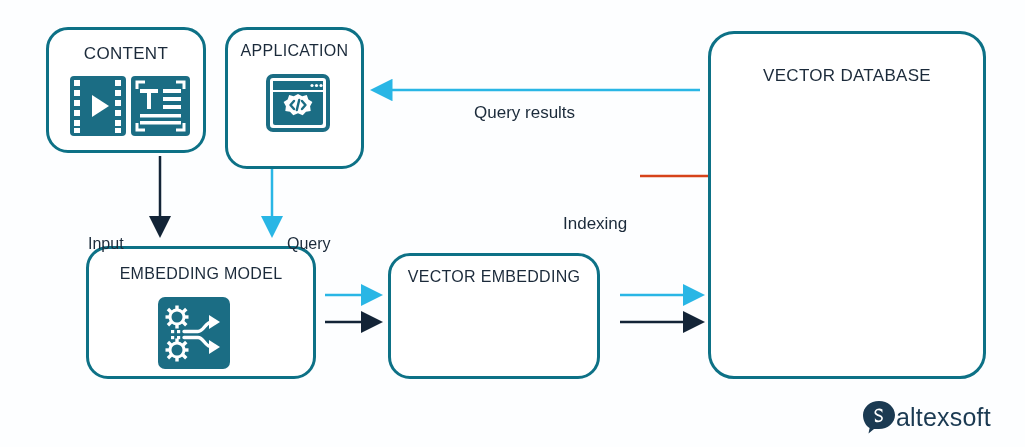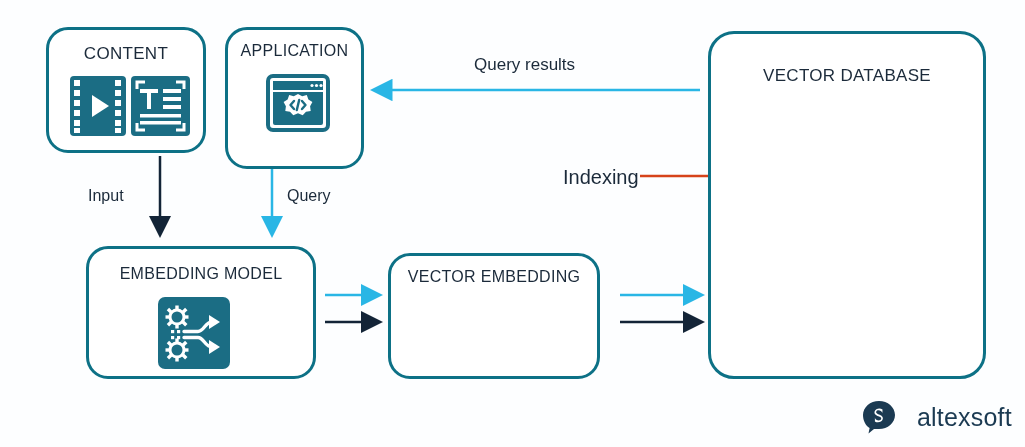--- a/index.html
+++ b/index.html
@@ -56,33 +56,34 @@
   #icon-content{left:20px;top:45px;}
   #icon-application{left:38px;top:44px;}
   #icon-embedding{left:69px;top:48px;}
 
   
   .edge-label{
     position:absolute;
     color:#1b2a3a;
     font-size:16px;
     white-space:nowrap;
+    margin-top:48px;
   }
   #label-input{left:88px;top:187px;}
   #label-query{left:287px;top:187px;}
   #label-query-results{left:474px;top:55px;font-size:17px;}
-  #label-indexing{left:563px;top:166px;font-size:20px;}
+  #label-indexing{left:563px;top:166px;font-size:17px;}
 
   
   #edges{position:absolute;left:0;top:0;width:1025px;height:447px;pointer-events:none;}
 
   
   #logo{
     position:absolute;left:862px;top:400px;
-    display:flex;align-items:center;gap:21px;
+    display:flex;align-items:center;gap:0;
   }
   #logo-text{
     color:#1b3a52;font-size:25px;letter-spacing:.2px;
   }
 </style>
 </head>
 <body>
 
 <div id="stage">
 

